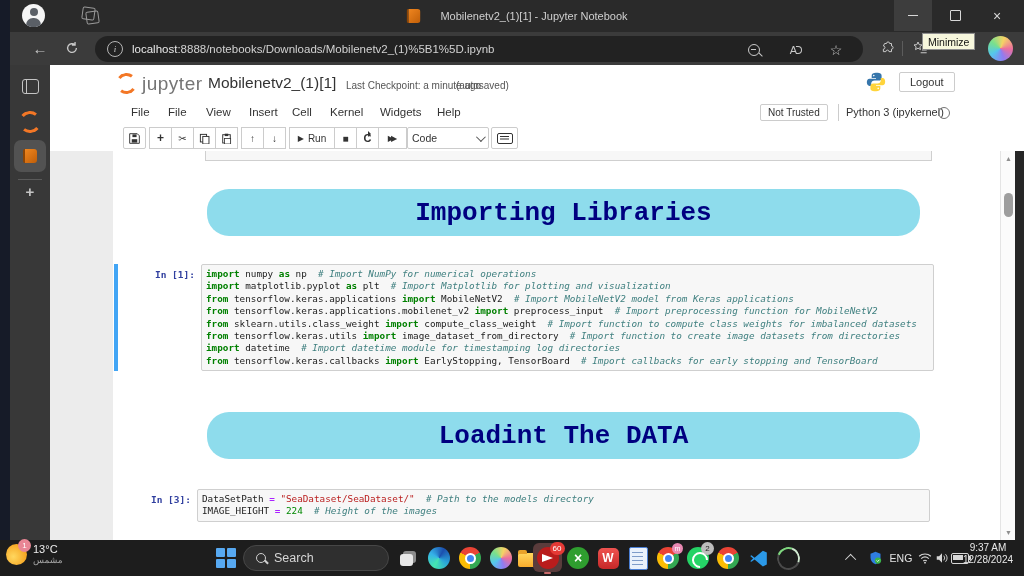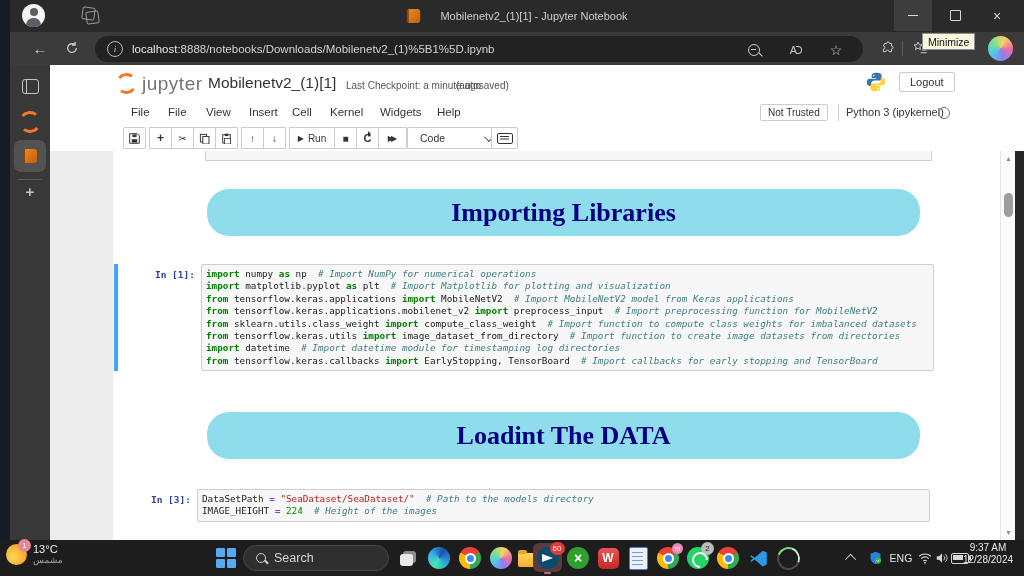--- a/index.html
+++ b/index.html
@@ -75,30 +75,30 @@
   #kdiv{position:absolute;left:788px;top:1px;width:1px;height:17px;background:#ccc}
   #kernel-name{position:absolute;left:796px;top:3px;font-size:11px;color:#333}
   #kernel-ind{position:absolute;left:888px;top:4px;width:10px;height:10px;border:1.5px solid #757575;border-radius:50%}
 
   #nb-toolbar{position:absolute;left:0;top:59px;width:100%;height:27px;background:#fff;border-bottom:1px solid #e0e0e0}
   .tbtn{position:absolute;top:3px;height:20px;background:#fff;border:1px solid #ccc;display:flex;align-items:center;justify-content:center;color:#333;font-size:10px;border-radius:2px}
   .tgrp .tbtn{border-radius:0}
   .ff{letter-spacing:-3px;padding-right:3px}
   .restart{font-weight:bold;font-size:11px;position:relative}
   .restart::after{content:"";position:absolute;right:4px;top:3px;border:3px solid transparent;border-left-color:#333}
-  #cellsel{position:absolute;left:340px;top:3px;width:76px;height:20px;border:1px solid #ccc;border-radius:2px;background:#fff;font-size:10.5px;color:#333;display:flex;align-items:center;padding-left:12px}
+  #cellsel{position:absolute;left:340px;top:3px;width:76px;height:20px;border:1px solid #ccc;border-radius:2px;background:#fff;font-size:10.5px;color:#333;display:flex;align-items:center;padding-left:4px}
   #cellsel .chev{position:absolute;right:5px;top:7px;width:6px;height:6px;border-right:1.4px solid #555;border-bottom:1.4px solid #555;transform:rotate(45deg) translateY(-2px)}
   .kbd-ic{width:14px;height:9px;border:1.2px solid #333;border-radius:2px;position:relative}
   .kbd-ic::before{content:"";position:absolute;left:2px;top:2px;width:9px;height:1px;background:#333;box-shadow:0 2.5px 0 #333}
 
   #nb-content{position:absolute;left:0;top:86px;width:974px;height:389px;background:#ececec;overflow:hidden}
   #nb-container{position:absolute;left:63px;top:0;width:887px;height:100%;background:#fff}
   #partial-cell{position:absolute;left:92px;top:-4px;width:725px;height:13px;background:#f7f7f7;border:1px solid #cfcfcf;border-top:none}
   .md-banner{position:absolute;left:94px;width:713px;height:47px;border-radius:22px;display:flex;align-items:center;justify-content:center;
-     font-family:Liberation Serif, serif;font-weight:bold;font-size:26px}
+     font-family:Liberation Mono, monospace;font-weight:bold;font-size:26px}
   .cell{position:absolute;left:1px;width:816px;display:flex}
   .cell.selected{border-left:4px solid #42a5f5;left:1px}
   .prompt{width:83px;text-align:right;padding-top:5px;padding-right:6px;font-family:"DejaVu Sans Mono",monospace;font-size:9.5px;font-weight:bold;color:#303f9f;box-sizing:border-box;flex:none}
   .inputarea{flex:1;background:#f7f7f7;border:1px solid #cfcfcf;border-radius:2px;padding:3px 0 3px 4px;overflow:hidden}
   .cl{white-space:pre;font-family:"DejaVu Sans Mono",monospace;font-size:9.3px;line-height:12.4px;color:#212121}
   .tk-kw{color:#008000;font-weight:bold}
   .tk-nm{color:#212121}
   .tk-cm{color:#408080;font-style:italic}
   .tk-st{color:#ba2121}
   .tk-nu{color:#080}
@@ -127,21 +127,21 @@
   .taskview{width:17px;height:15px;position:relative}
   .taskview i{position:absolute;border-radius:3px}
   .taskview i:first-child{left:3px;top:0;width:13px;height:12px;background:#8c8c8c}
   .taskview i:last-child{left:0;top:3px;width:13px;height:12px;background:#e8e8e8}
   .edge{width:22px;height:22px;border-radius:50%;background:conic-gradient(from 210deg,#45e6b0,#35b1e8,#1b4fae,#2aa3d8,#45e6b0)}
   .chrome{width:22px;height:22px;border-radius:50%;background:conic-gradient(from -60deg,#ea4335 0 120deg,#34a853 0 240deg,#fbbc05 0 360deg);position:relative}
   .chrome::after{content:"";position:absolute;left:5.5px;top:5.5px;width:7px;height:7px;border-radius:50%;background:#4285f4;border:2px solid #fff}
   .folder{width:21px;height:14px;border-radius:2px;background:linear-gradient(#ffd75e,#f8ac2d);position:relative;margin-top:4px}
   .folder::before{content:"";position:absolute;left:0;top:-3px;width:9px;height:4px;border-radius:2px 2px 0 0;background:#e8a32a}
   #telegram-box{position:absolute;left:533px;top:3px;width:29px;height:29px;border-radius:6px;background:#5a3c3c;display:flex;align-items:center;justify-content:center}
-  .telegram{width:22px;height:22px;border-radius:50%;background:#0c4a6e;position:relative}
+  .telegram{width:22px;height:22px;border-radius:50%;background:#b91c1c;position:relative}
   .telegram::after{content:"";position:absolute;left:5px;top:7px;border-left:11px solid #fff;border-top:4px solid transparent;border-bottom:4px solid transparent}
   .badge-red{position:absolute;right:-6px;top:-5px;min-width:13px;height:13px;border-radius:7px;background:#e53935;color:#fff;font-size:8px;display:flex;align-items:center;justify-content:center;padding:0 1px}
   .badge-gray{position:absolute;right:-5px;top:-5px;width:13px;height:13px;border-radius:50%;background:#bdbdbd;color:#222;font-size:8px;display:flex;align-items:center;justify-content:center}
   .badge-pink{position:absolute;right:-4px;top:-4px;width:11px;height:11px;border-radius:50%;background:#e989b2;color:#fff;font-size:7px;display:flex;align-items:center;justify-content:center}
   .xbox{width:22px;height:22px;border-radius:50%;background:#2f9e2f;color:#fff;display:flex;align-items:center;justify-content:center;font-size:14px;font-weight:bold}
   .wps{width:21px;height:21px;border-radius:5px;background:linear-gradient(#ef5350,#c62828);color:#fff;display:flex;align-items:center;justify-content:center;font-size:12px;font-weight:bold}
   .notepad{width:17px;height:21px;border-radius:2px;background:#e9f1fb;border:1.4px solid #4a7fd4;position:relative}
   .notepad::before{content:"";position:absolute;left:2px;top:4px;width:11px;height:1.3px;background:#7e9cc9;box-shadow:0 4px 0 #7e9cc9,0 8px 0 #7e9cc9,0 12px 0 #7e9cc9}
   .whatsapp{width:22px;height:22px;border-radius:50%;background:#25d366;position:relative}
   .whatsapp::after{content:"";position:absolute;left:5px;top:5px;width:12px;height:12px;border:2px solid #fff;border-radius:50%;border-bottom-color:transparent;transform:rotate(-45deg)}

